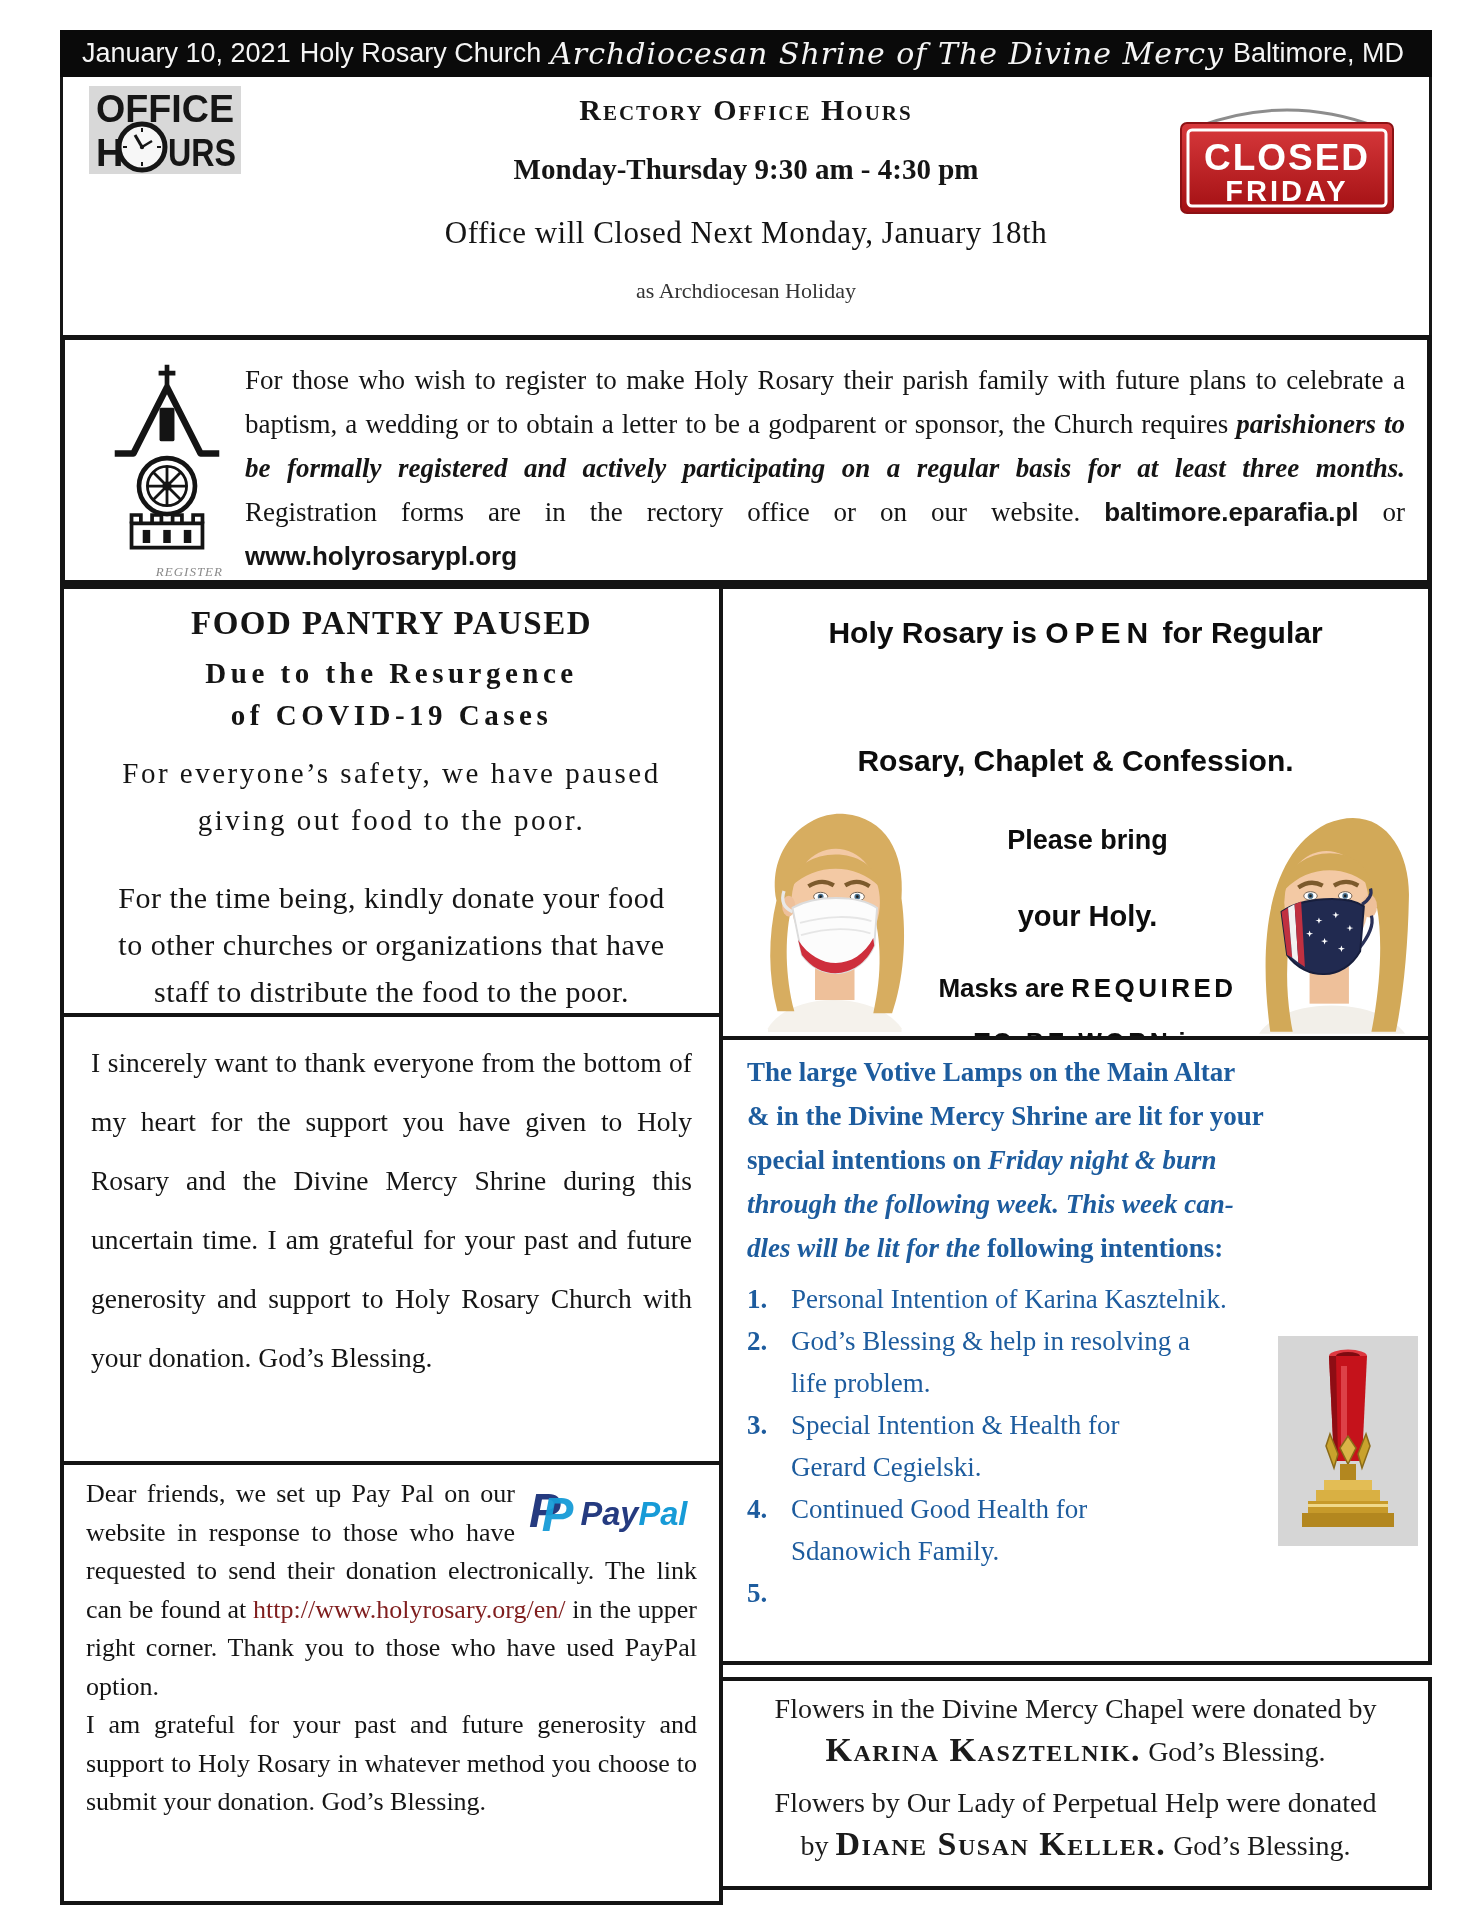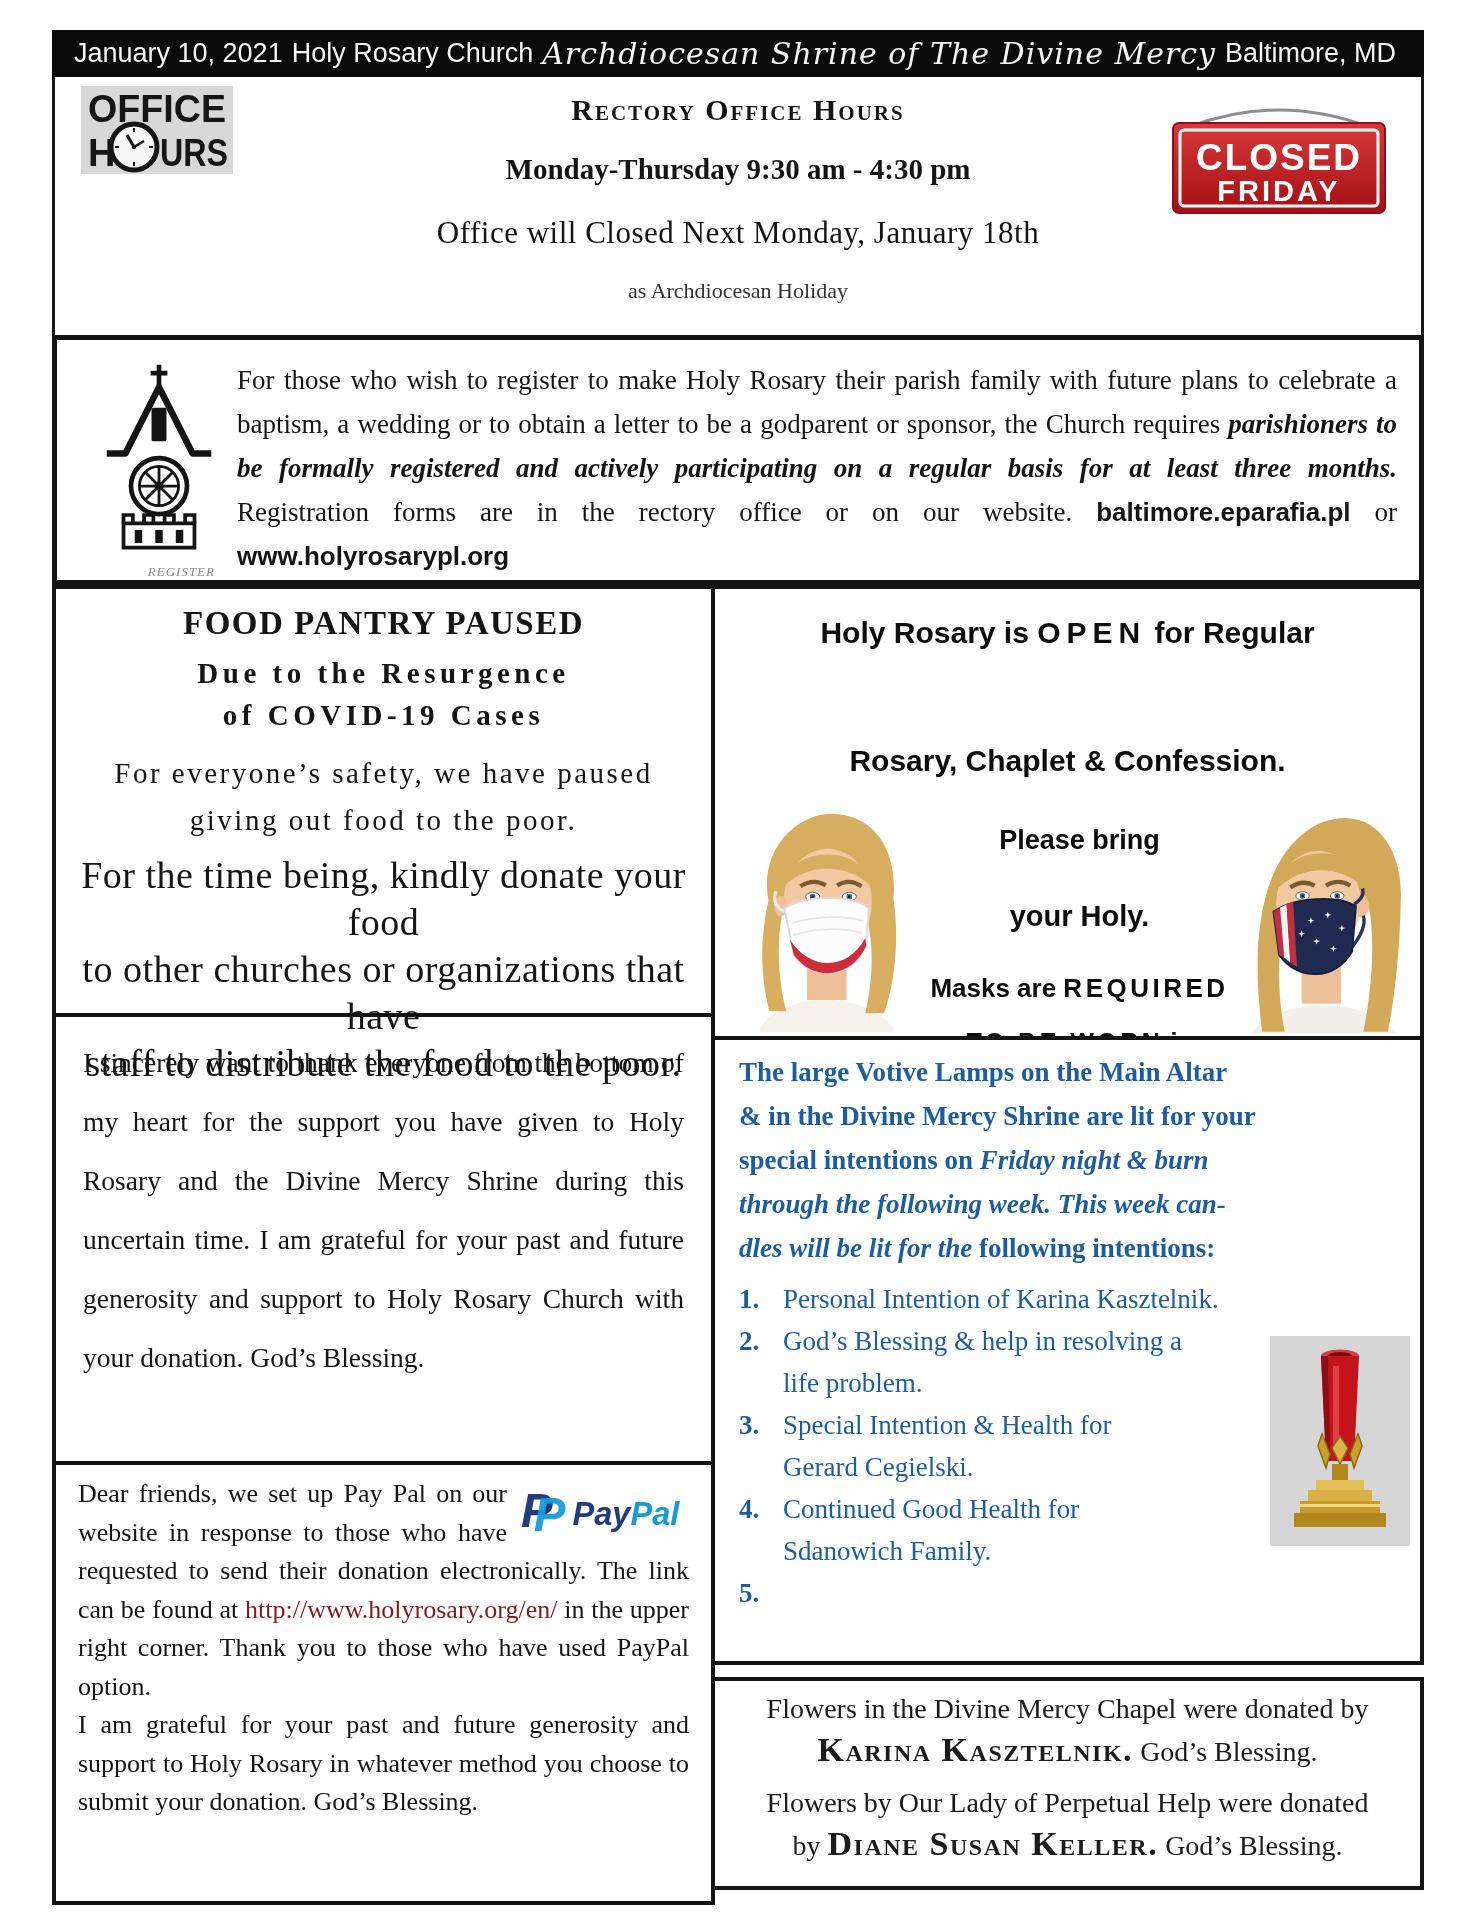--- a/index.html
+++ b/index.html
@@ -1,21 +1,21 @@
 <!DOCTYPE html>
 <html><head>
 <meta charset="utf-8">
 <style>
   * { box-sizing: border-box; margin: 0; padding: 0; }
   body {
     width: 1470px; height: 1920px; margin: 0; overflow: hidden;
     background: #ffffff; color: #151515;
     font-family: "Liberation Serif", serif;
   }
-  .sheet { position: absolute; left: 52px; top: 30px; width: 1372px; }
+  .sheet { position: absolute; left: 60px; top: 30px; width: 1372px; }
 
   
   .titlebar {
     height: 47px; background: #0a0a0a; color: #f5f5f5;
     display: flex; align-items: center; justify-content: space-between;
     padding: 0 28px 0 22px;
     font-family: "Liberation Sans", sans-serif; font-size: 27px;
   }
   .titlebar .shrine-script {
     font-family: "DejaVu Serif", serif; font-style: italic; font-size: 30px; letter-spacing: 1px;
@@ -52,21 +52,21 @@
   
   .cols { display: flex; width: 1372px; }
   .col-left { width: 663px; }
   .col-right { width: 713px; margin-left: -4px; }
   .boxed { border: 4px solid #141414; background: #fff; }
 
   .food { height: 432px; text-align: center; padding-top: 16px; }
   .food-title { font-size: 33px; font-weight: 700; letter-spacing: 1.5px; }
   .food-sub { margin-top: 10px; font-size: 29px; font-weight: 700; letter-spacing: 4.5px; line-height: 42px; }
   .food-p1 { margin-top: 14px; font-size: 29px; letter-spacing: 2.5px; line-height: 47px; }
-  .food-p2 { margin-top: 8px; font-size: 38px; letter-spacing: .5px; line-height: 47px; }
+  .food-p2 { margin-top: 30px; font-size: 30px; letter-spacing: .5px; line-height: 47px; }
 
   .thanks { height: 452px; margin-top: -4px; padding: 16px 27px 0 27px; }
   .thanks-para { font-size: 27.5px; line-height: 59px; text-align: justify; }
 
   .paypalbox { height: 444px; margin-top: -4px; padding: 10px 22px 0 22px; }
   .paypal-logo { float: right; width: 168px; height: 58px; margin: 6px 0 6px 14px; }
   .paypal-para { font-size: 26px; line-height: 38.5px; text-align: justify; }
   .seg-link { color: #7f1d1d; }
 
   .masksbox { height: 455px; padding-top: 12px; text-align: center; }

